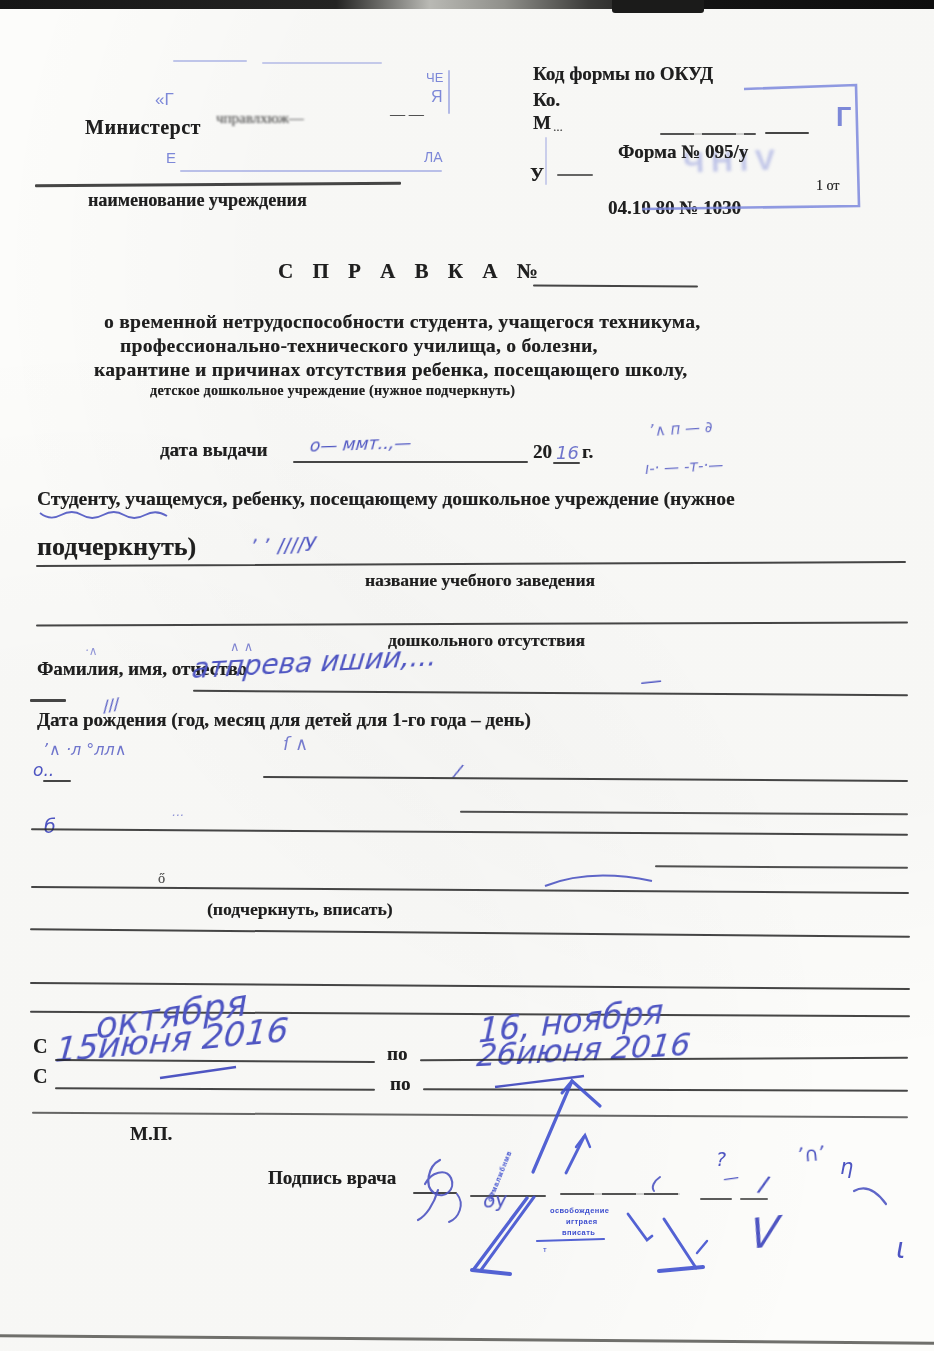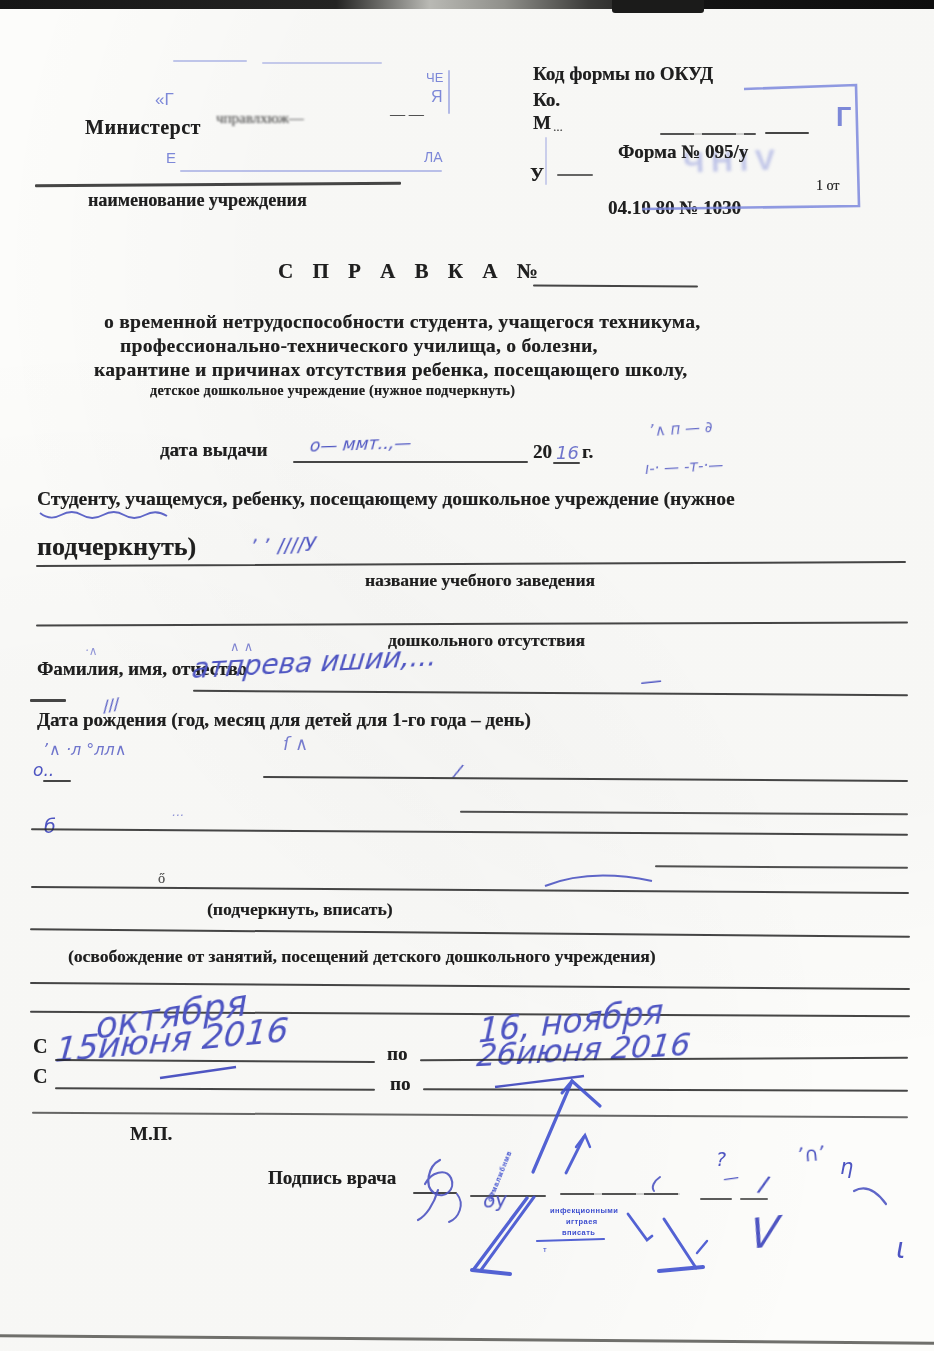--- a/index.html
+++ b/index.html
@@ -116,21 +116,20 @@
   <div class="rule" style="left:460px;top:812px;width:448px;height:1.7px;transform:rotate(0.3deg);opacity:.8;"></div>
   <span class="hw" style="left:44px;top:815px;font-size:19px;">б</span>
   <div class="rule" style="left:31px;top:831px;width:877px;height:2px;transform:rotate(0.35deg);"></div>
 
   <div class="rule" style="left:655px;top:866px;width:253px;height:1.7px;transform:rotate(0.3deg);opacity:.8;"></div>
   <span class="t" style="left:158px;top:871px;font-size:14px;color:#555;">ő</span>
   <div class="rule" style="left:31px;top:889px;width:878px;height:2px;transform:rotate(0.4deg);"></div>
   <span class="t sb" style="left:207px;top:899px;font-size:17.5px;">(подчеркнуть, вписать)</span>
 
   <div class="rule" style="left:30px;top:932px;width:880px;height:2px;transform:rotate(0.5deg);"></div>
-  <span class="t sb" style="left:68px;top:946px;font-size:17.5px;">(освобождение от занятий, посещений детского дошкольного учреждения)</span>
   <div class="rule" style="left:30px;top:985px;width:880px;height:2px;transform:rotate(0.4deg);"></div>
   <div class="rule" style="left:30px;top:1013px;width:880px;height:2px;transform:rotate(0.3deg);"></div>
 
   <span class="hw" style="left:95px;top:994px;font-size:36px;transform:rotate(-9deg) skewX(-8deg);">октября</span>
   <span class="hw" style="left:478px;top:1002px;font-size:33px;transform:rotate(-6deg) skewX(-8deg);">16, ноября</span>
   <span class="hw" style="left:55px;top:1020px;font-size:34px;transform:rotate(-5deg) skewX(-10deg);">15июня 2016</span>
   <span class="hw" style="left:477px;top:1032px;font-size:31px;transform:rotate(-3deg) skewX(-10deg);">26июня 2016</span>
 
   <span class="t sb" style="left:33px;top:1035px;font-size:20px;">С</span>
   <div class="rule" style="left:55px;top:1060px;width:320px;height:2px;transform:rotate(0.4deg);"></div>
@@ -153,21 +152,21 @@
 
   <span class="hw" style="left:483px;top:1188px;font-size:20px;transform:rotate(-4deg);">о́у</span>
   <span class="hw" style="left:716px;top:1148px;font-size:19px;">?</span>
   <span class="hw" style="left:723px;top:1168px;font-size:16px;transform:rotate(-8deg);">—</span>
   <span class="hw" style="left:760px;top:1172px;font-size:22px;font-weight:700;transform:rotate(8deg);">/</span>
   <span class="hw" style="left:798px;top:1142px;font-size:20px;transform:rotate(-5deg);">ʼ∩ʼ</span>
   <span class="hw" style="left:840px;top:1155px;font-size:21px;">η</span>
   <span class="hw" style="left:750px;top:1208px;font-size:42px;transform:rotate(-6deg) skewX(-12deg);">V</span>
   <span class="hw" style="left:896px;top:1232px;font-size:28px;">ι</span>
 
-  <span class="bluestamp" style="left:550px;top:1206px;font-size:7.5px;font-weight:700;color:#3d4ecf;filter:blur(.55px);letter-spacing:.4px;">инфекционными</span>
+  <span class="bluestamp" style="left:550px;top:1206px;font-size:7.5px;font-weight:700;color:#3d4ecf;filter:blur(.55px);letter-spacing:.4px;">освобождение</span>
   <span class="bluestamp" style="left:566px;top:1217px;font-size:7.5px;font-weight:700;color:#3d4ecf;filter:blur(.55px);letter-spacing:.4px;">игтраея</span>
   <span class="bluestamp" style="left:562px;top:1228px;font-size:7.5px;font-weight:700;color:#3d4ecf;filter:blur(.55px);letter-spacing:.4px;">вписать</span>
   <span class="bluestamp" style="left:543px;top:1245px;font-size:8px;color:#3d4ecf;filter:blur(.4px);">т</span>
   <span class="bluestamp" style="left:486px;top:1200px;font-size:7px;font-weight:700;color:#3d4ecf;filter:blur(.6px);transform:rotate(-68deg);transform-origin:0 0;letter-spacing:1px;">очмалжбнмв</span>
 
   <svg class="overlay" width="934" height="1351" viewBox="0 0 934 1351">
 
     <path d="M744,89 L856,85 L859,206 L642,209" fill="none" stroke="#7d88dd" stroke-width="2.6" opacity="0.85"></path>
 
     <path d="M40,513 q10,8 21,2 t21,0 t21,0 t21,0 t21,0 t22,1" fill="none" stroke="#4e55c2" stroke-width="1.8" opacity="0.9"></path>

